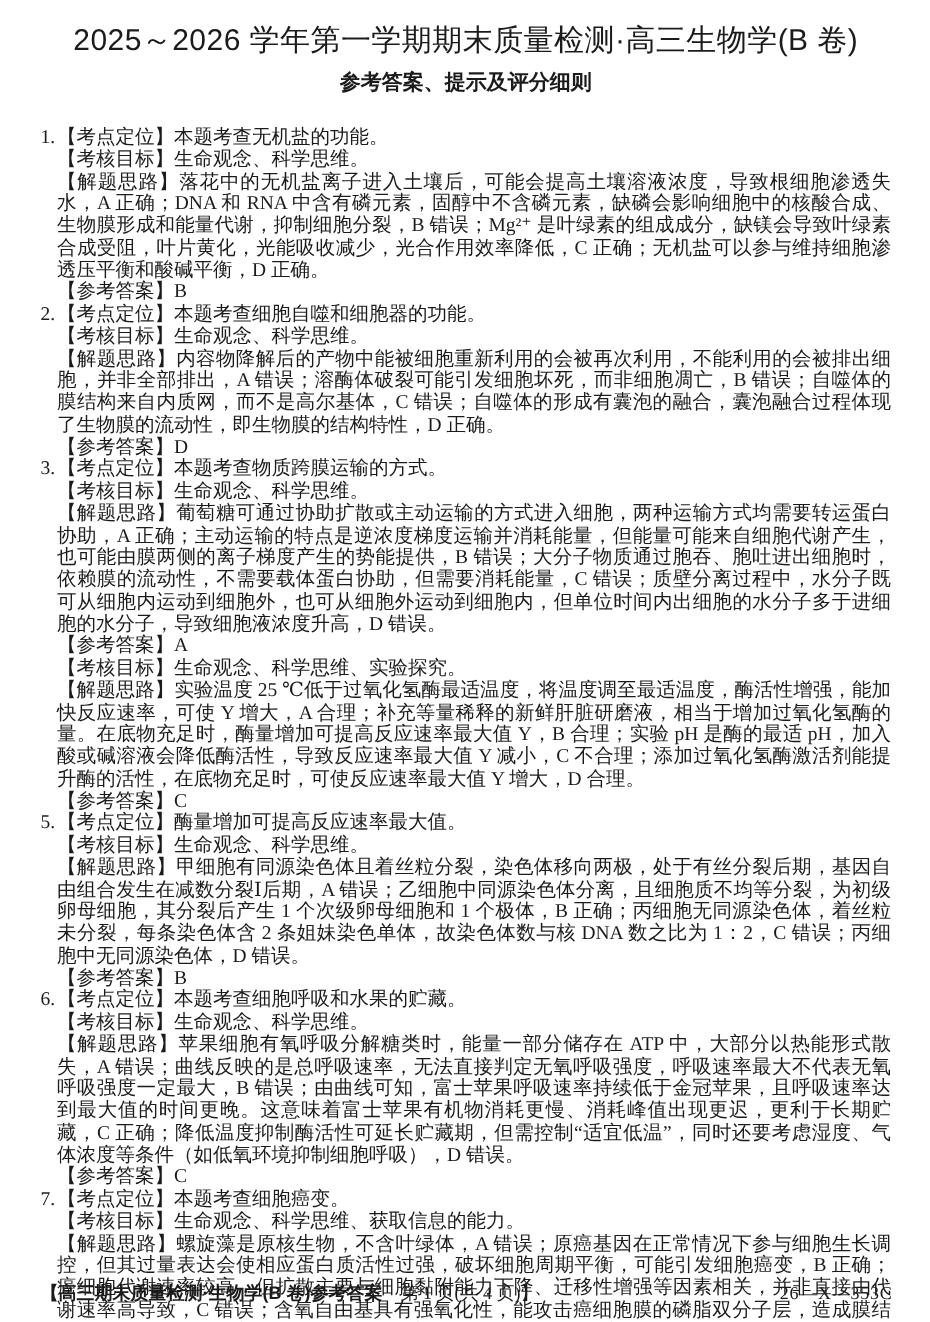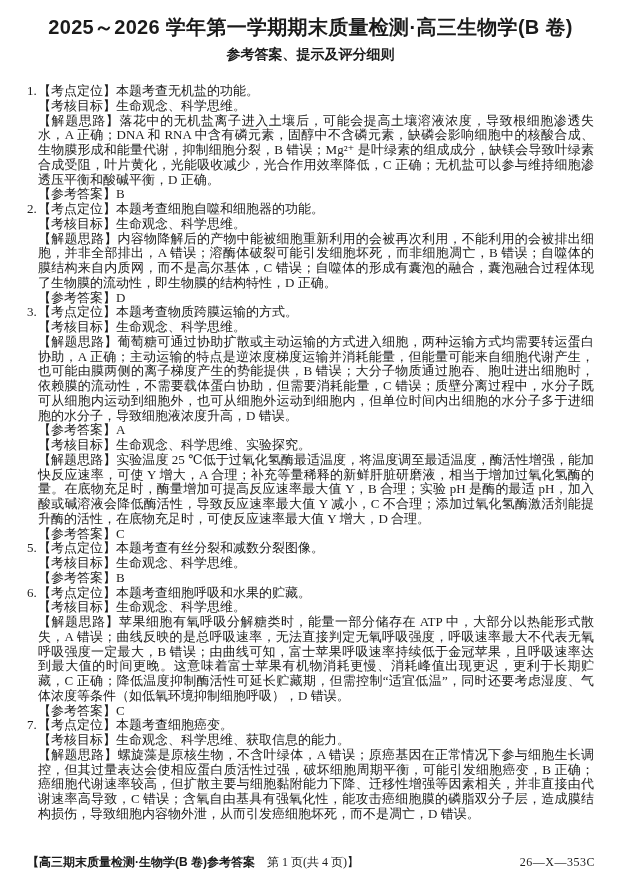--- a/index.html
+++ b/index.html
@@ -17,21 +17,21 @@
   }
   .page {
     box-sizing: border-box;
     width: 620px;
     height: 881px;
     padding: 12px 26px 0 27px;
     position: relative;
   }
   .title {
     font-family: "Liberation Sans", "DejaVu Sans", sans-serif;
-    font-weight: bold;
+    font-weight: normal;
     font-size: 20px;
     line-height: 25px;
     text-align: center;
     margin-top: 3px;
     letter-spacing: 0.3px;
   }
   .subtitle {
     font-family: "Liberation Sans", "DejaVu Sans", sans-serif;
     font-weight: bold;
     font-size: 14px;
@@ -116,22 +116,23 @@
       <div class="row"><span class="label">【参考答案】</span><span>A</span></div>
     </div>
 
     <div class="item">
       <div class="row"><span class="label">【考核目标】</span><span>生命观念、科学思维、实验探究。</span></div>
       <div class="row"><span class="label">【解题思路】</span><span>实验温度 25 ℃低于过氧化氢酶最适温度，将温度调至最适温度，酶活性增强，能加快反应速率，可使 Y 增大，A 合理；补充等量稀释的新鲜肝脏研磨液，相当于增加过氧化氢酶的量。在底物充足时，酶量增加可提高反应速率最大值 Y，B 合理；实验 pH 是酶的最适 pH，加入酸或碱溶液会降低酶活性，导致反应速率最大值 Y 减小，C 不合理；添加过氧化氢酶激活剂能提升酶的活性，在底物充足时，可使反应速率最大值 Y 增大，D 合理。</span></div>
       <div class="row"><span class="label">【参考答案】</span><span>C</span></div>
     </div>
 
     <div class="item">
-      <div class="row"><span class="num">5.</span><span class="label">【考点定位】</span><span>本题考查有丝分裂和减数分裂图像。</span></div>
+      <div class="row"><span class="num">5.</span><span class="label">【考点定位】</span><span>酶量增加可提高反应速率最大值。</span></div>
       <div class="row"><span class="label">【考核目标】</span><span>生命观念、科学思维。</span></div>
+      <div class="row"><span class="label">【解题思路】</span><span>甲细胞有同源染色体且着丝粒分裂，染色体移向两极，处于有丝分裂后期，基因自由组合发生在减数分裂Ⅰ后期，A 错误；乙细胞中同源染色体分离，且细胞质不均等分裂，为初级卵母细胞，其分裂后产生 1 个次级卵母细胞和 1 个极体，B 正确；丙细胞无同源染色体，着丝粒未分裂，每条染色体含 2 条姐妹染色单体，故染色体数与核 DNA 数之比为 1：2，C 错误；丙细胞中无同源染色体，D 错误。</span></div>
       <div class="row"><span class="label">【参考答案】</span><span>B</span></div>
     </div>
 
     <div class="item">
       <div class="row"><span class="num">6.</span><span class="label">【考点定位】</span><span>本题考查细胞呼吸和水果的贮藏。</span></div>
       <div class="row"><span class="label">【考核目标】</span><span>生命观念、科学思维。</span></div>
       <div class="row"><span class="label">【解题思路】</span><span>苹果细胞有氧呼吸分解糖类时，能量一部分储存在 ATP 中，大部分以热能形式散失，A 错误；曲线反映的是总呼吸速率，无法直接判定无氧呼吸强度，呼吸速率最大不代表无氧呼吸强度一定最大，B 错误；由曲线可知，富士苹果呼吸速率持续低于金冠苹果，且呼吸速率达到最大值的时间更晚。这意味着富士苹果有机物消耗更慢、消耗峰值出现更迟，更利于长期贮藏，C 正确；降低温度抑制酶活性可延长贮藏期，但需控制“适宜低温”，同时还要考虑湿度、气体浓度等条件（如低氧环境抑制细胞呼吸），D 错误。</span></div>
       <div class="row"><span class="label">【参考答案】</span><span>C</span></div>
     </div>
 

